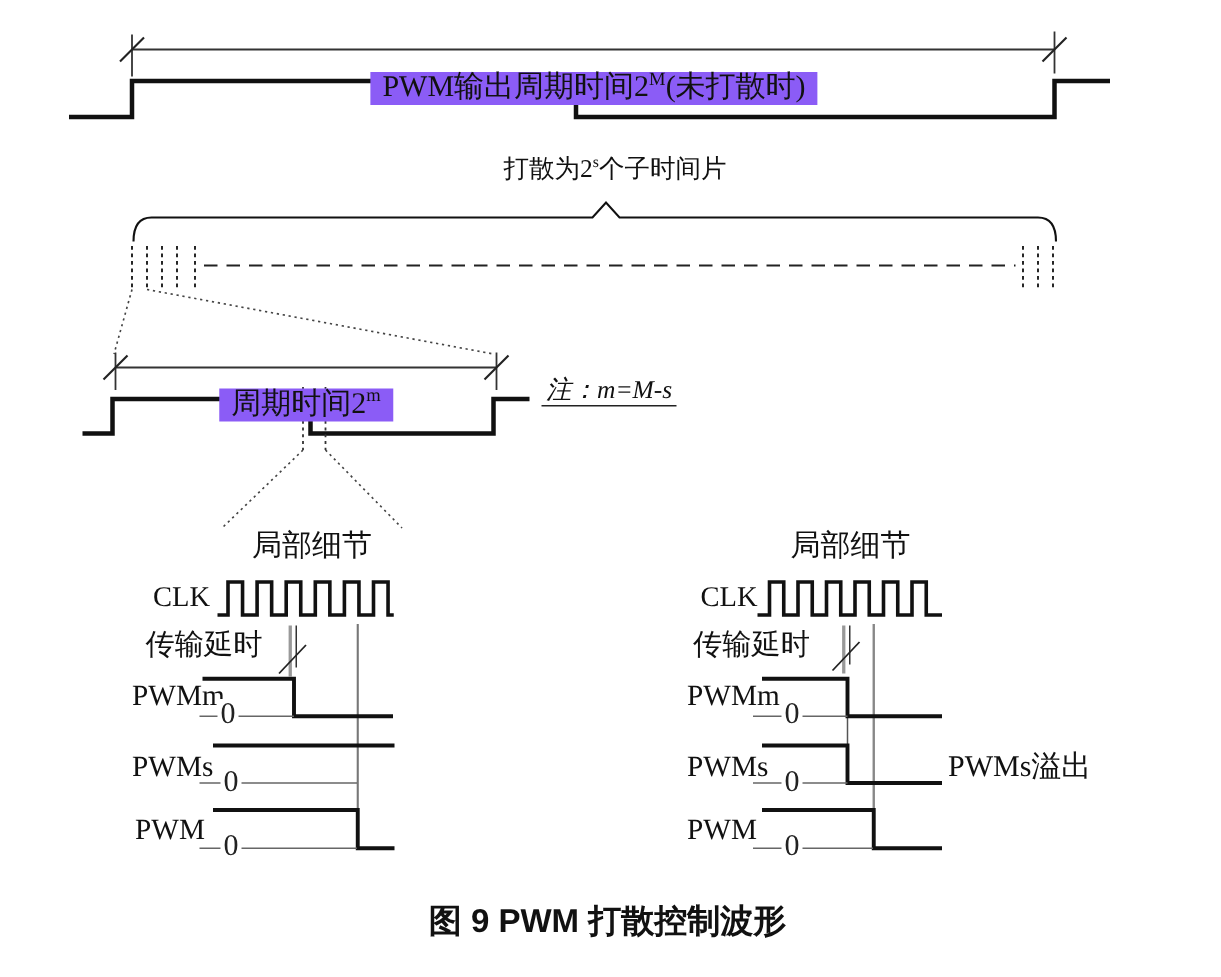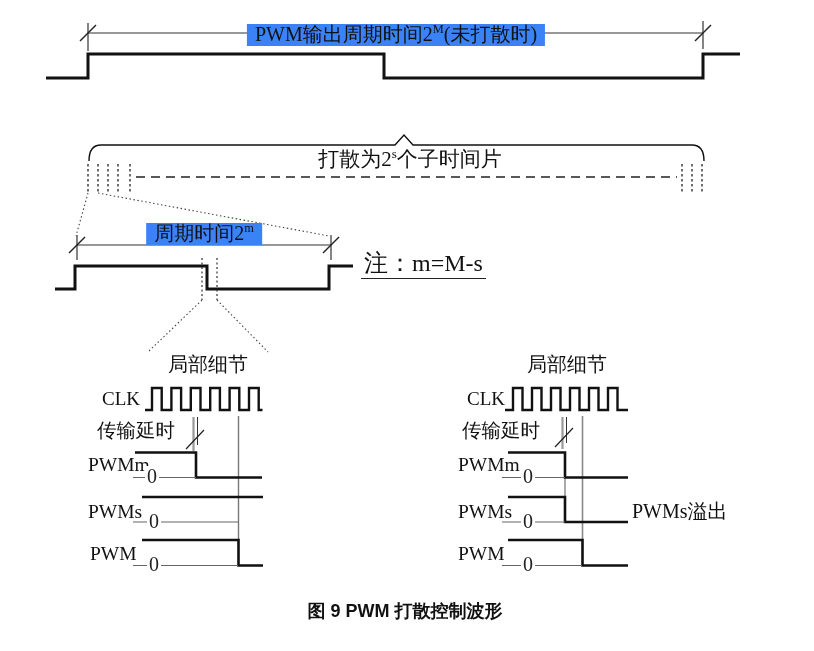--- a/index.html
+++ b/index.html
@@ -3,21 +3,21 @@
 <meta charset="utf-8">
 <style>
   html,body{margin:0;padding:0;background:#fff;}
   .stage{
     position:relative;width:814px;height:651px;background:#ffffff;overflow:hidden;
     font-family:"Liberation Serif","DejaVu Serif",serif;color:#111;
   }
   .stage svg{position:absolute;left:0;top:0;}
   .txt{position:absolute;white-space:nowrap;line-height:1.08;}
   .ctr{transform:translateX(-50%);}
-  .onLine{background:#3b82f6;padding:0 8px;}
+  .onLine{background:#8b5cf6;padding:0 8px;margin-top:24px;}
   .zero{background:#fff;padding:0 2px;transform:translateX(-50%);font-size:20px;color:#222;}
   sup{font-size:0.62em;vertical-align:super;line-height:0;}
   .note{border-bottom:1.6px solid #222;padding:0 3px 1px 3px;}
   .caption{font-family:"Liberation Sans","DejaVu Sans",sans-serif;font-weight:700;}
 </style>
 </head>
 <body>
 
 <div class="stage">
 
@@ -89,25 +89,25 @@
       <line x1="502" y1="477.5" x2="565" y2="477.5" stroke="#666" stroke-width="1.1"></line>
       <path d="M508,497 H565 V522 H628" fill="none" stroke="#111" stroke-width="2.6"></path>
       <line x1="502" y1="522" x2="565" y2="522" stroke="#666" stroke-width="1.1"></line>
       <path d="M508,540 H582.5 V565.5 H628" fill="none" stroke="#111" stroke-width="2.6"></path>
       <line x1="502" y1="565.5" x2="582" y2="565.5" stroke="#666" stroke-width="1.1"></line>
     </g>
   </svg>
 
   <div class="txt ctr onLine" style="left:396px;top:24px;font-size:20px;"><span>PWM输出周期时间2</span><sup>M</sup><span>(未打散时)</span></div>
 
-  <div class="txt ctr" style="left:410px;top:104px;font-size:21px;margin-top:44px;"><span>打散为2</span><sup>s</sup><span>个子时间片</span></div>
+  <div class="txt ctr" style="left:410px;top:104px;font-size:17px;"><span>打散为2</span><sup>s</sup><span>个子时间片</span></div>
 
-  <div class="txt ctr onLine" style="left:204px;top:223px;font-size:20px;"><span>周期时间2</span><sup>m</sup></div>
+  <div class="txt ctr onLine" style="left:204px;top:235px;font-size:20px;"><span>周期时间2</span><sup>m</sup></div>
 
-  <div class="txt note" style="left:361px;top:251px;font-size:24px;">注：m=M-s</div>
+  <div class="txt note" style="left:361px;top:251px;font-size:17px;font-style:italic;">注：m=M-s</div>
 
   <div class="txt ctr" style="left:208px;top:354px;font-size:20px;">局部细节</div>
   <div class="txt ctr" style="left:567px;top:354px;font-size:20px;">局部细节</div>
 
   <div class="txt" style="left:102px;top:389px;font-size:19px;">CLK</div>
   <div class="txt" style="left:97px;top:420px;font-size:19.5px;">传输延时</div>
   <div class="txt" style="left:88px;top:454px;font-size:19.5px;">PWMm</div>
   <div class="txt" style="left:88px;top:501px;font-size:19.5px;">PWMs</div>
   <div class="txt" style="left:90px;top:543px;font-size:19.5px;">PWM</div>
   <div class="txt zero" style="left:152px;top:466px;">0</div>
@@ -117,15 +117,15 @@
   <div class="txt" style="left:467px;top:389px;font-size:19px;">CLK</div>
   <div class="txt" style="left:462px;top:420px;font-size:19.5px;">传输延时</div>
   <div class="txt" style="left:458px;top:454px;font-size:19.5px;">PWMm</div>
   <div class="txt" style="left:458px;top:501px;font-size:19.5px;">PWMs</div>
   <div class="txt" style="left:458px;top:543px;font-size:19.5px;">PWM</div>
   <div class="txt zero" style="left:528px;top:466px;">0</div>
   <div class="txt zero" style="left:528px;top:511px;">0</div>
   <div class="txt zero" style="left:528px;top:554px;">0</div>
   <div class="txt" style="left:632px;top:501px;font-size:20px;text-align:center;">PWMs溢出</div>
 
-  <div class="txt ctr caption" style="left:405px;top:602px;font-size:18px;">图 9 PWM 打散控制波形</div>
+  <div class="txt ctr caption" style="left:405px;top:602px;font-size:22px;">图 9 PWM 打散控制波形</div>
 
 </div>
 
 </body></html>

